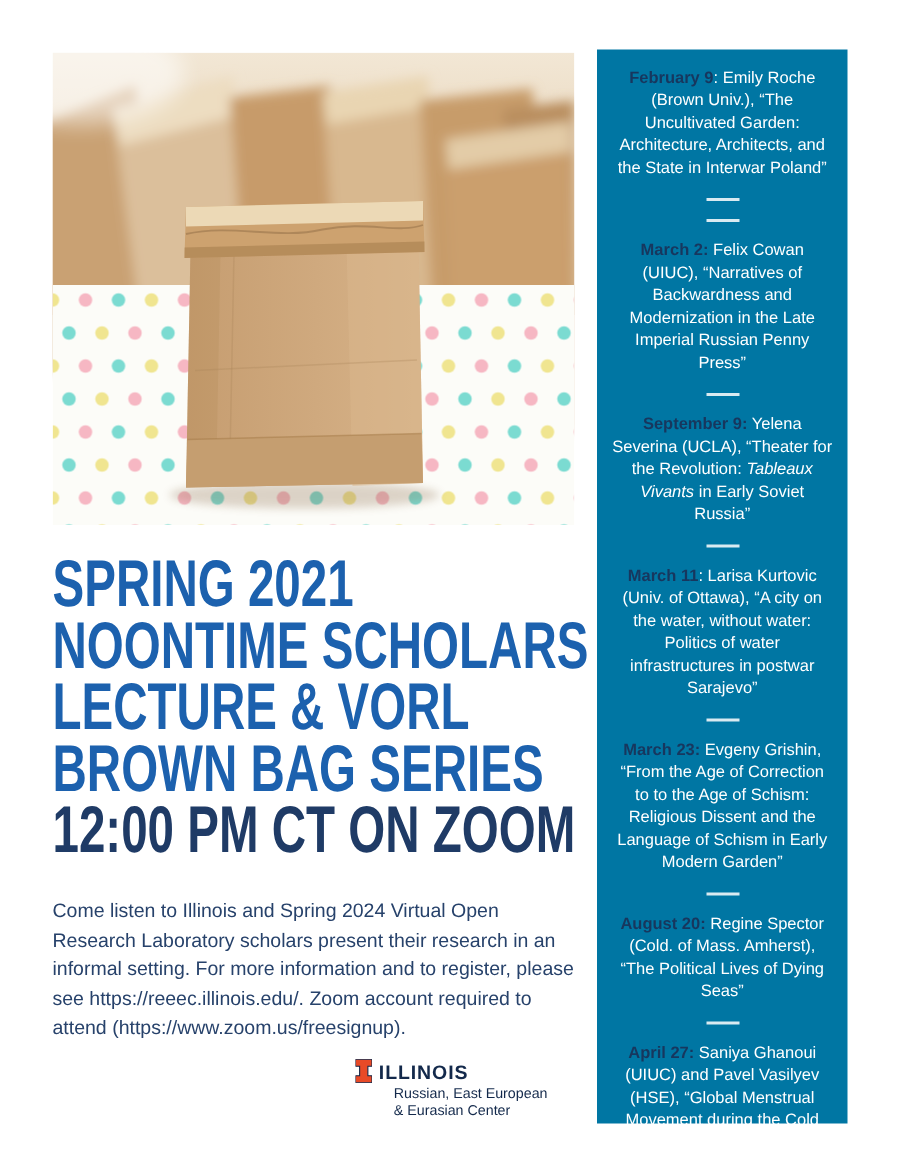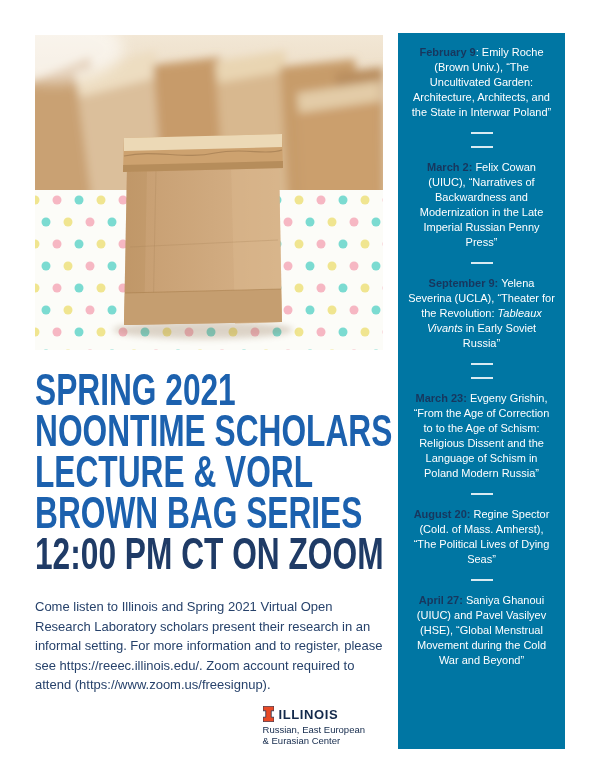--- a/index.html
+++ b/index.html
@@ -26,21 +26,21 @@
 
   
   .body-text{position:absolute;left:35px;top:597px;width:354px;margin:0;
              font-size:13px;line-height:19.5px;color:var(--paragraph-navy,#27426b);}
 
   
   .footer{position:absolute;left:35px;top:706px;width:330px;display:flex;
           justify-content:space-between;align-items:flex-end;flex-direction:column;}
   .logo .row1{display:flex;align-items:center;gap:5px;}
   .wordmark{font-weight:700;font-size:13px;letter-spacing:.6px;color:var(--logo-navy,#13294b);}
-  .unit{font-size:9.5px;line-height:11px;color:var(--logo-navy,#13294b);margin-top:2px;}
+  .unit{font-size:9.5px;line-height:11px;color:var(--logo-navy,#13294b);margin-top:2px;margin-left:26px;}
   .caption{font-size:9px;color:var(--caption-gray,#6d7680);padding-bottom:1px;margin-top:29px;}
 </style>
 </head>
 <body>
 
 <div class="page">
 
   <div class="photo">
     <svg width="348" height="315" viewBox="0 0 348 315" xmlns="http://www.w3.org/2000/svg">
       <defs>
@@ -109,38 +109,39 @@
 
   <aside class="sidebar">
     <div id="events">
         <div class="event"><span class="date">February 9</span><span>:  Emily Roche (Brown Univ.), “The Uncultivated Garden: Architecture, Architects, and the State in Interwar Poland”</span></div>
         <div class="divider"></div>
         <div class="divider"></div>
         <div class="event"><span class="date">March 2:</span><span> Felix Cowan (UIUC), “Narratives of Backwardness and Modernization in the Late Imperial Russian Penny Press”</span></div>
         <div class="divider"></div>
         <div class="event"><span class="date">September 9:</span><span> Yelena Severina (UCLA), “Theater for the Revolution: </span><span class="it">Tableaux Vivants</span><span> in Early Soviet Russia”</span></div>
         <div class="divider"></div>
+        <div class="event"><span class="date">March 11</span><span>: Larisa Kurtovic (Univ. of Ottawa), “A city on the water, without water: Politics of water infrastructures in postwar Sarajevo”</span></div>
         <div class="divider"></div>
-        <div class="event"><span class="date">March 23:</span><span> Evgeny Grishin, “From the Age of Correction to to the Age of Schism: Religious Dissent and the Language of Schism in Poland Modern Russia”</span></div>
+        <div class="event"><span class="date">March 23:</span><span> Evgeny Grishin, “From the Age of Correction to to the Age of Schism: Religious Dissent and the Language of Schism in Early Modern Garden”</span></div>
         <div class="divider"></div>
         <div class="event"><span class="date">August 20:</span><span> Regine Spector (Cold. of Mass. Amherst), “The Political Lives of Dying Seas”</span></div>
         <div class="divider"></div>
         <div class="event"><span class="date">April 27:</span><span> Saniya Ghanoui (UIUC) and Pavel Vasilyev (HSE), “Global Menstrual Movement during the Cold War and Beyond”</span></div>
       </div>
   </aside>
 
   <div class="title-block">
     <div class="title-line">SPRING 2021</div>
     <div class="title-line">NOONTIME SCHOLARS</div>
     <div class="title-line">LECTURE &amp; VORL</div>
     <div class="title-line">BROWN BAG SERIES</div>
     <div class="title-line navy">12:00 PM CT ON ZOOM</div>
   </div>
 
-  <p class="body-text">Come listen to Illinois and Spring 2021 Virtual Open Research Laboratory scholars present their research in an informal setting. For more information and to register, please see https://reeec.illinois.edu/. Zoom account required to attend (https://www.zoom.us/freesignup).</p>
+  <p class="body-text">Come listen to Illinois and Spring 2024 Virtual Open Research Laboratory scholars present their research in an informal setting. For more information and to register, please see https://reeec.illinois.edu/. Zoom account required to attend (https://www.zoom.us/freesignup).</p>
 
   <div class="footer">
     <div class="logo">
       <div class="row1">
         <span style="display:inline-flex;">
           <svg width="11" height="16" viewBox="0 0 12 17" xmlns="http://www.w3.org/2000/svg">
             <path d="M0,0 H12 V5 H9 V12 H12 V17 H0 V12 H3 V5 H0 Z" fill="#e84a27" stroke="#13294b" stroke-width="0.8"></path>
           </svg>
         </span>
         <span class="wordmark">ILLINOIS</span>

